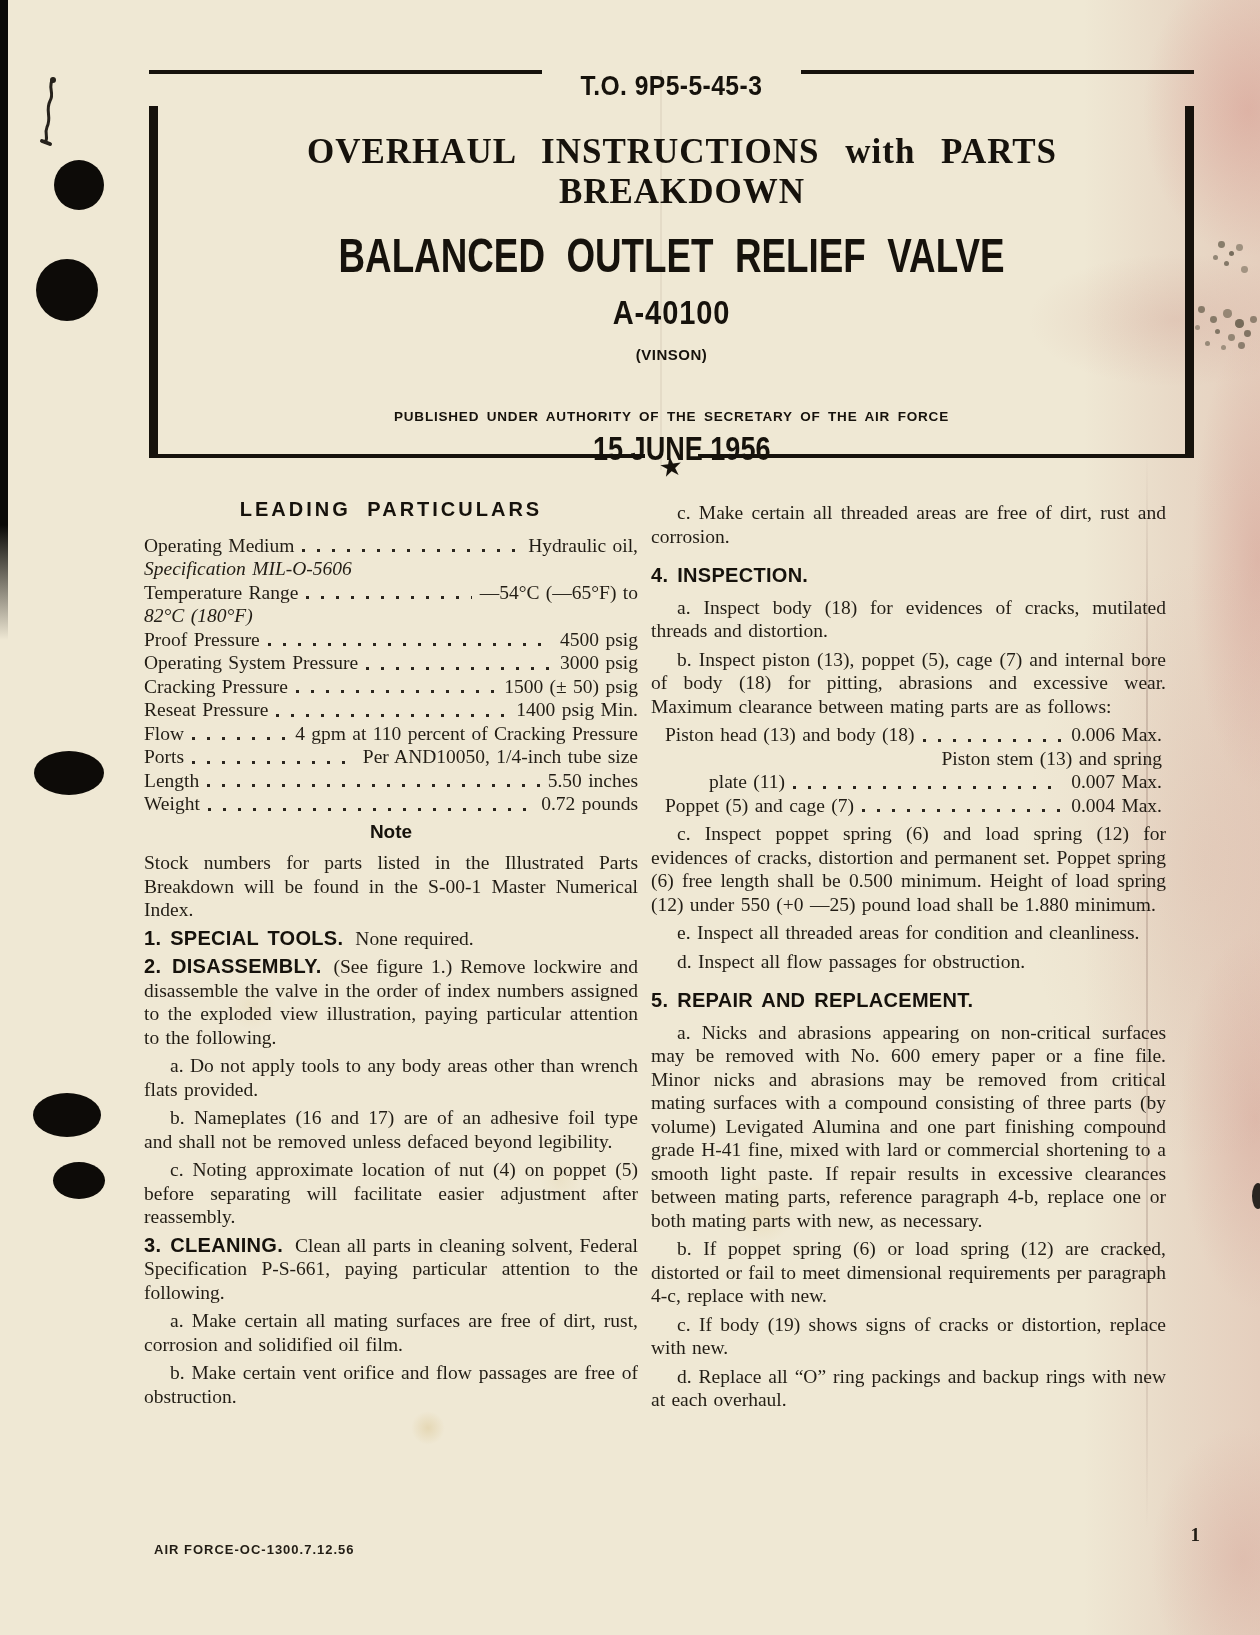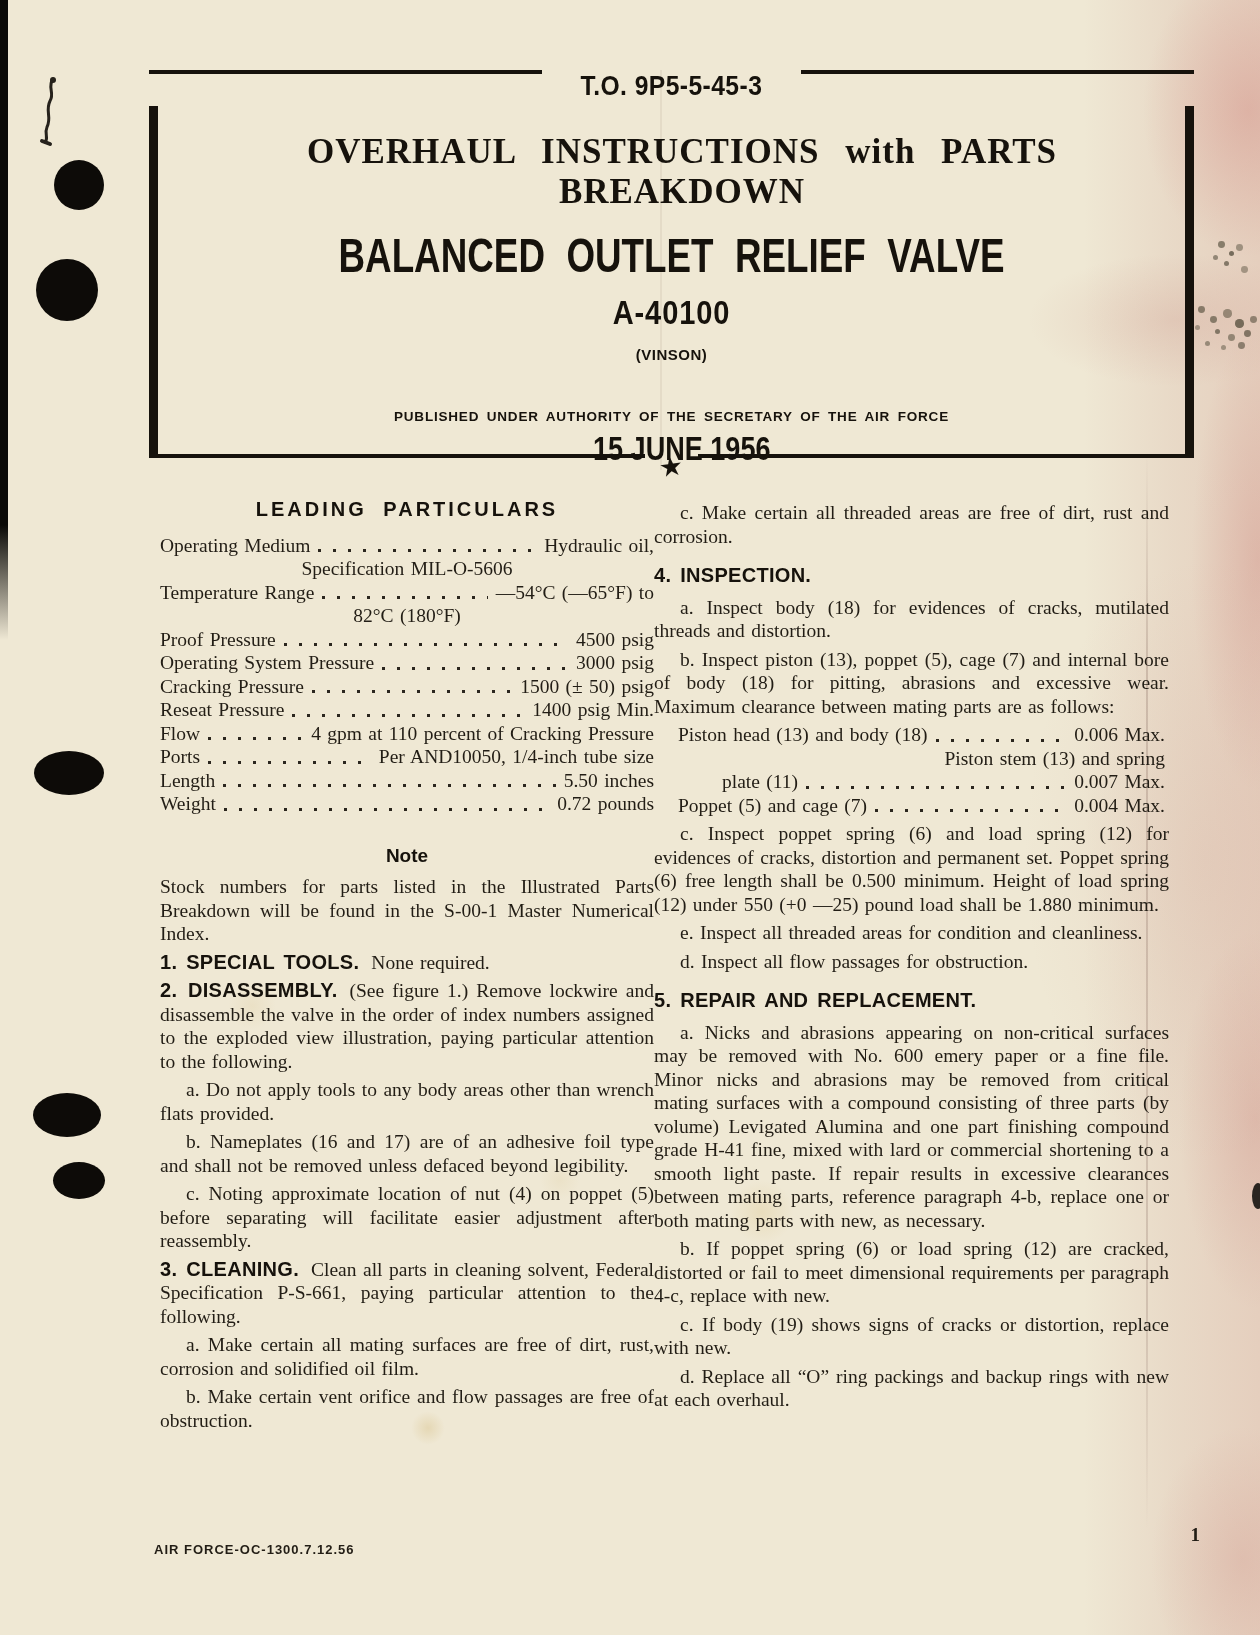--- a/index.html
+++ b/index.html
@@ -62,42 +62,42 @@
   .t-model{margin:12px 0 0 0;font-family:"Liberation Sans","DejaVu Sans",sans-serif;font-weight:bold;
     font-size:33px;letter-spacing:1px;color:#16120c;transform:scaleX(0.88);}
   .t-maker{margin:14px 0 0 0;font-family:"Liberation Sans","DejaVu Sans",sans-serif;font-weight:bold;
     font-size:15px;letter-spacing:0.5px;color:#16120c;}
   .t-authority{margin:46px 0 0 0;font-family:"Liberation Sans","DejaVu Sans",sans-serif;font-weight:bold;
     font-size:13.5px;letter-spacing:0.8px;word-spacing:3px;color:#16120c;}
   .t-date{margin:6px 18px 0 0;font-family:"Liberation Sans","DejaVu Sans",sans-serif;
     font-weight:bold;font-size:33px;color:#16120c;}
   .t-date span{display:inline-block;transform:scaleX(0.82);transform-origin:100% 50%;white-space:nowrap;}
   
-  .cols{position:absolute;left:160px;top:492px;width:1022px;display:flex;
+  .cols{position:absolute;left:144px;top:492px;width:1022px;display:flex;gap:13px;
     font-size:19.5px;line-height:23.5px;text-align:justify;word-spacing:1.5px;color:#221d15;}
   .col-left{width:494px;flex:0 0 494px;}
   .col-right{width:515px;flex:0 0 515px;}
   .lp-head{margin:6px 0 12px 0;text-align:center;font-family:"Liberation Sans","DejaVu Sans",sans-serif;
     font-weight:bold;font-size:20px;letter-spacing:3px;word-spacing:8px;color:#16120c;}
   .lp-row{display:flex;align-items:baseline;}
   .lp-label{white-space:nowrap;}
   .lp-value{white-space:nowrap;text-align:right;}
   .leader{flex:1 1 auto;height:3px;align-self:flex-end;margin:0 8px 5px 8px;min-width:14px;
     background:repeating-linear-gradient(90deg,#2b261e 0 2.6px,rgba(0,0,0,0) 2.6px 15px);}
-  .lp-cont{text-align:center;}
-  .note-head{margin:28px 0 8px 0;text-align:center;font-family:"Liberation Sans","DejaVu Sans",sans-serif;
+  .lp-cont{text-align:left;font-style:italic;}
+  .note-head{margin:4px 0 8px 0;text-align:center;font-family:"Liberation Sans","DejaVu Sans",sans-serif;
     font-weight:bold;font-size:19px;color:#16120c;}
   .note-text{margin:0 84px 0 44px;}
   .sec-head{margin:16px 0 8px 0;font-family:"Liberation Sans","DejaVu Sans",sans-serif;
     font-weight:bold;font-size:20px;letter-spacing:0.3px;word-spacing:3px;color:#16120c;text-align:left;}
   .shead{font-family:"Liberation Sans","DejaVu Sans",sans-serif;font-weight:bold;font-size:20px;
     letter-spacing:0.3px;word-spacing:3px;color:#16120c;margin-right:12px;}
   .para{margin:5px 0;}
   .ind{text-indent:26px;}
-  .clear-list{margin:1px 4px 1px 24px;}
+  .clear-list{margin:1px 4px 1px 14px;}
   .cl-plain{text-align:right;}
   .cl-indent{padding-left:44px;}
   
   .footer-code{position:absolute;left:154px;top:1542px;font-family:"Liberation Sans","DejaVu Sans",sans-serif;
     font-weight:bold;font-size:13px;letter-spacing:1px;color:#221d15;}
   .page-number{position:absolute;right:60px;top:1524px;font-family:"Liberation Serif","DejaVu Serif",serif;
     font-weight:bold;font-size:19px;color:#221d15;}
 </style>
 </head>
 <body>

